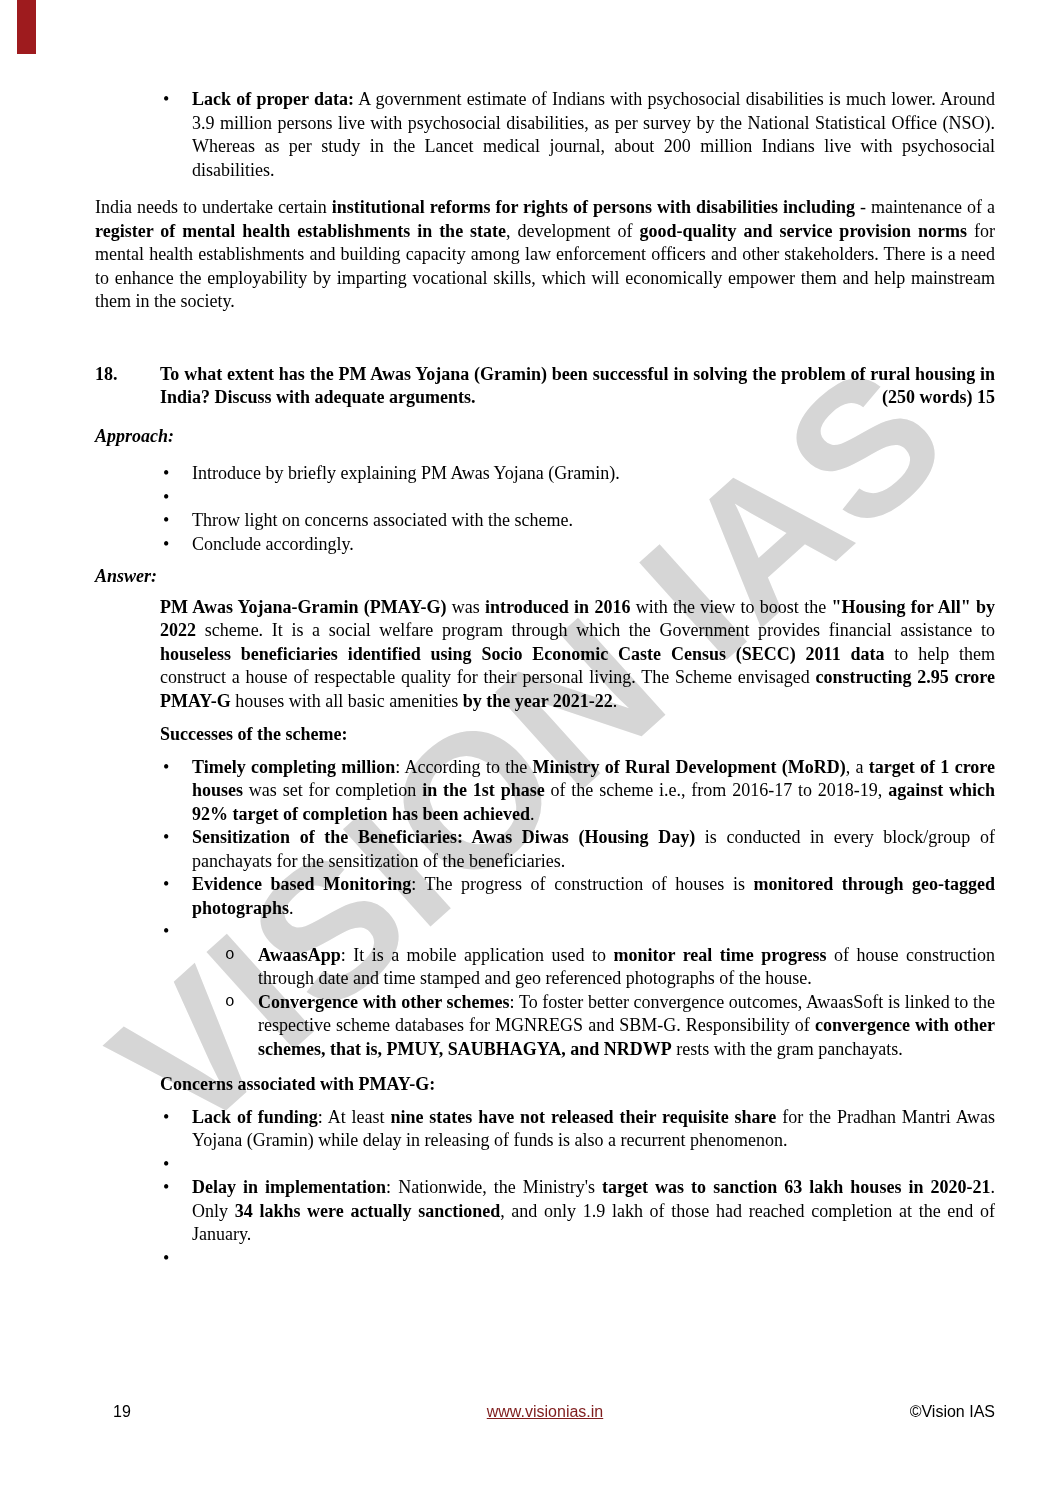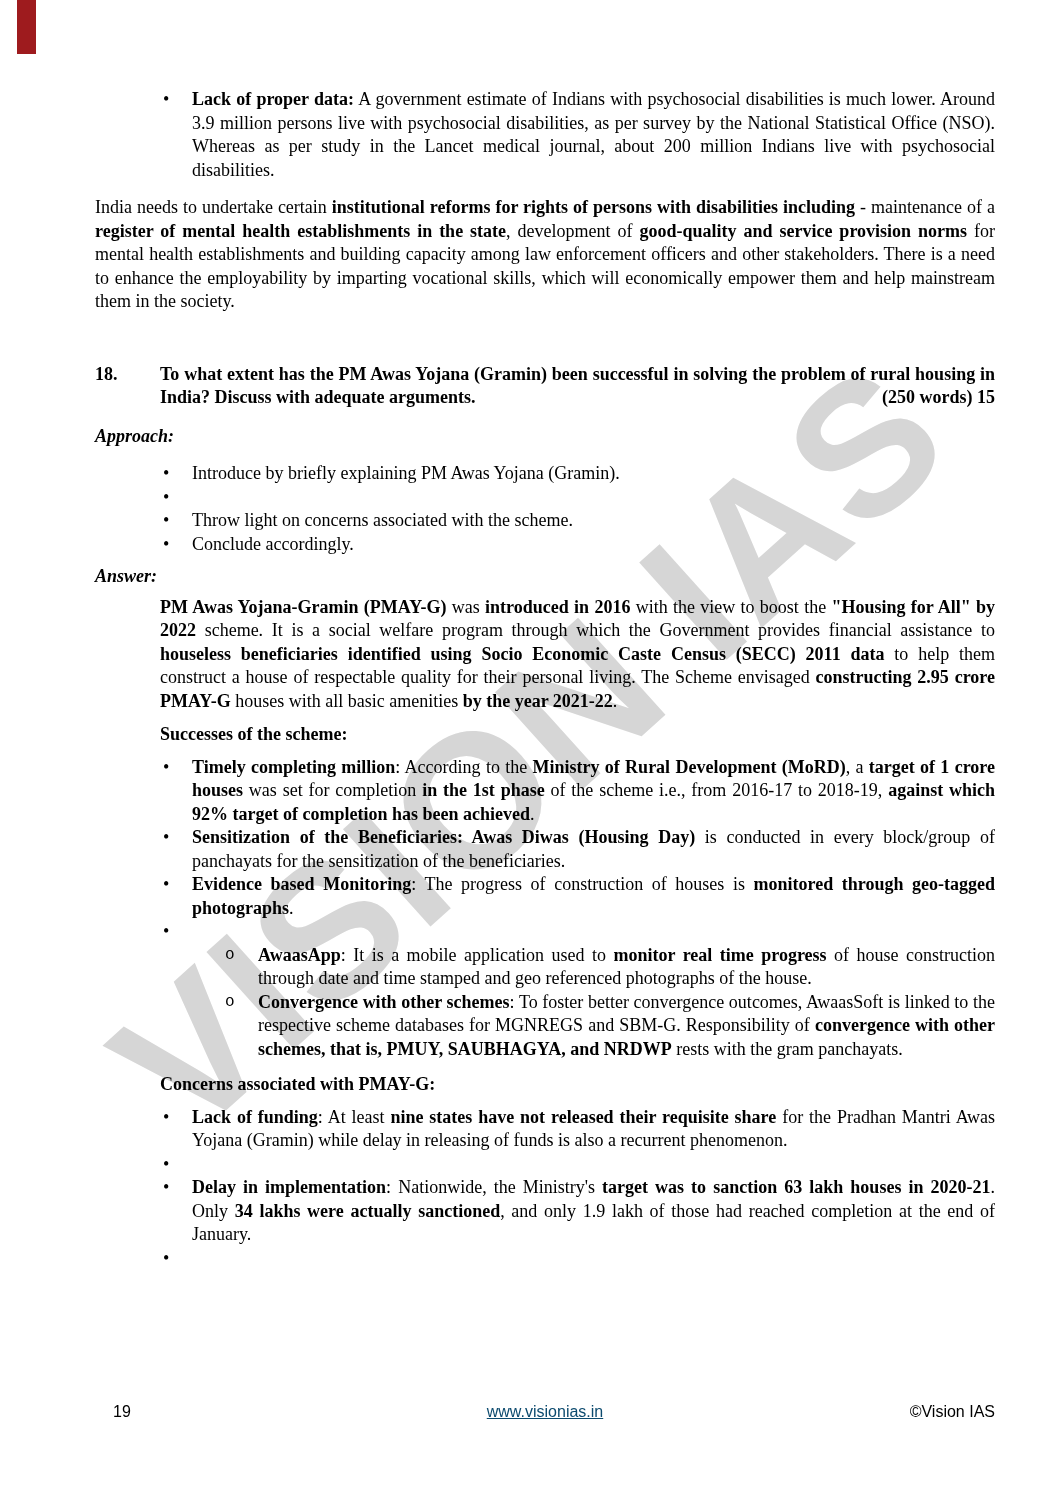--- a/index.html
+++ b/index.html
@@ -60,21 +60,21 @@
   .success-list{margin-bottom:12px;}
   
   .footer{
     position:absolute;left:95px;right:63px;top:1402px;
     font-family:"Liberation Sans","DejaVu Sans",sans-serif;
     font-size:16px;line-height:20px;
     z-index:2;
   }
   .footer .pg{position:absolute;left:2px;top:0;margin-left:16px;}
   .footer .site{position:absolute;left:0;right:0;text-align:center;top:0;}
-  .footer .site a{color:#0c4a6e;text-decoration:underline;}
+  .footer .site a{color:#7f1d1d;text-decoration:underline;}
   .footer .cp{position:absolute;right:0;top:0;}
 </style>
 </head>
 <body>
 
 <div class="page">
 
   <div class="red-bar"></div>
 
   <div class="watermark">

